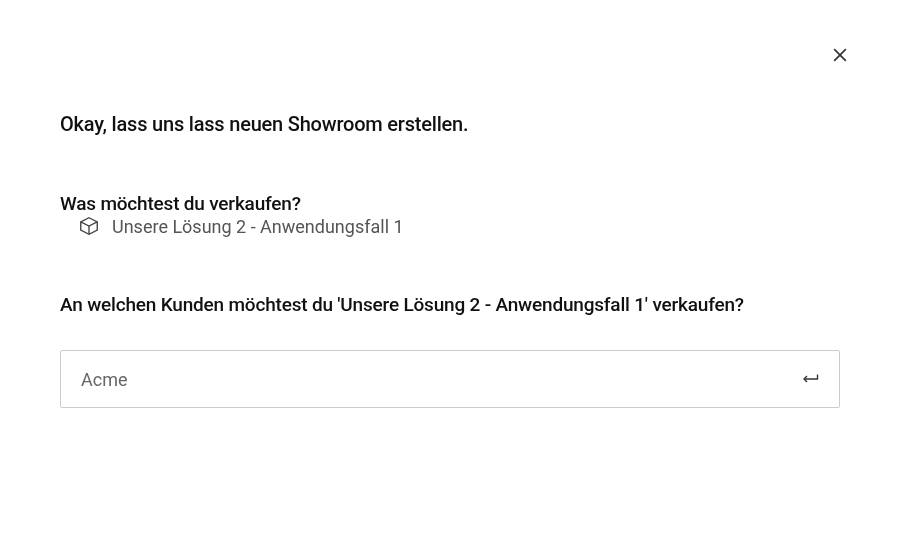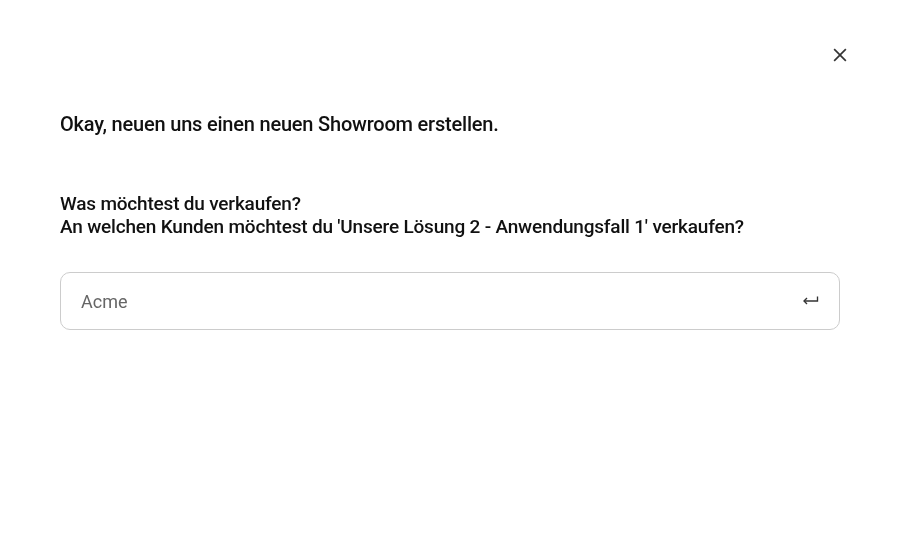--- a/index.html
+++ b/index.html
@@ -82,21 +82,21 @@
       letter-spacing: -0.01em;
     }
     .input-wrapper {
       position: relative;
       width: 100%;
     }
     .customer-input {
       width: 100%;
       height: 58px;
       border: 1px solid #cccccc;
-      border-radius: 10px;
+      border-radius: 2px;
       padding: 0 52px 0 20px;
       font-size: 18px;
       color: #666666;
       font-family: inherit;
       background: #ffffff;
       outline: none;
     }
     .customer-input::placeholder {
       color: #888888;
     }
@@ -127,24 +127,34 @@
   <span>
     <svg viewBox="0 0 24 24" fill="none">
       <line x1="5" y1="5" x2="19" y2="19"></line>
       <line x1="19" y1="5" x2="5" y2="19"></line>
     </svg>
   </span>
 </button>
 
 <div class="content">
 
-  <h1 class="heading">Okay, neuen uns einen neuen Showroom erstellen.</h1>
+  <h1 class="heading">Okay, lass uns lass neuen Showroom erstellen.</h1>
 
   <div class="question-label">Was möchtest du verkaufen?</div>
 
+  <div class="solution-row">
+    <span class="solution-icon">
+      <svg viewBox="0 0 24 24">
+        <path d="M12 3 L21 7.5 L21 16.5 L12 21 L3 16.5 L3 7.5 Z"></path>
+        <path d="M3 7.5 L12 12 L21 7.5"></path>
+        <path d="M12 12 L12 21"></path>
+      </svg>
+    </span>
+    <span class="solution-text">Unsere Lösung 2 - Anwendungsfall 1</span>
+  </div>
 
   <div class="customer-label">An welchen Kunden möchtest du 'Unsere Lösung 2 - Anwendungsfall 1' verkaufen?</div>
 
   <div class="input-wrapper">
     <input type="text" class="customer-input" value="Acme" style="">
     <span class="enter-icon">
       <svg viewBox="0 0 24 16">
         <path d="M22 2 L22 8 L4 8"></path>
         <path d="M8 4 L4 8 L8 12"></path>
       </svg>

